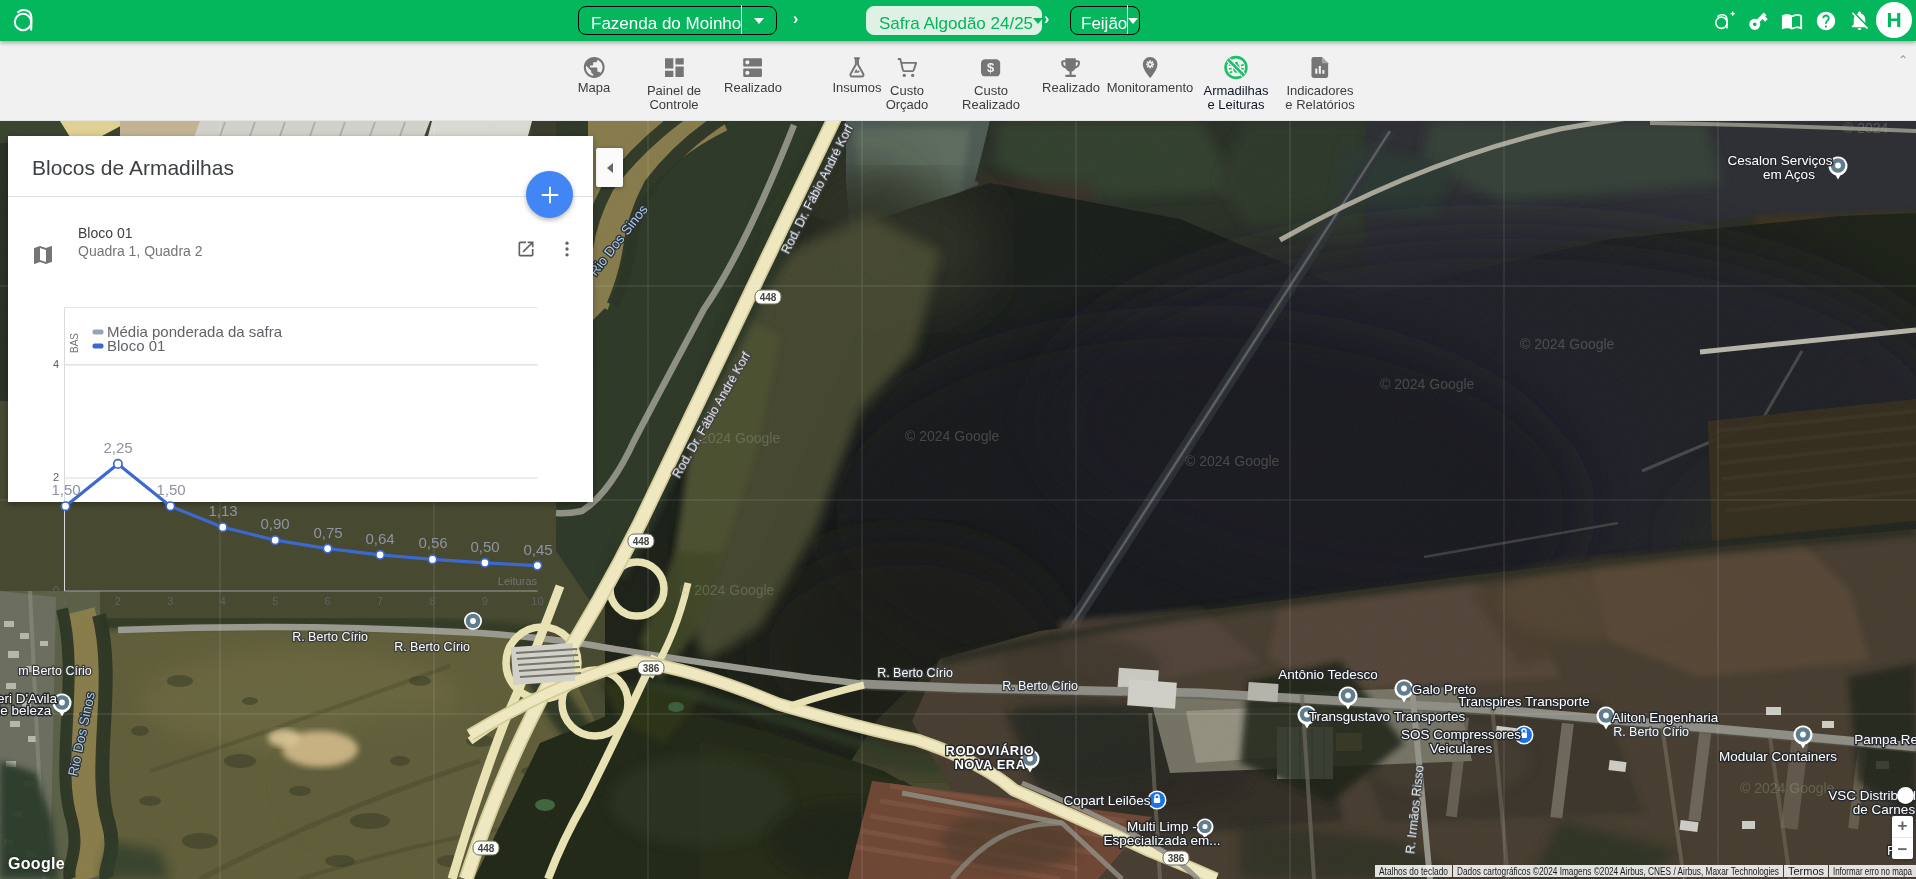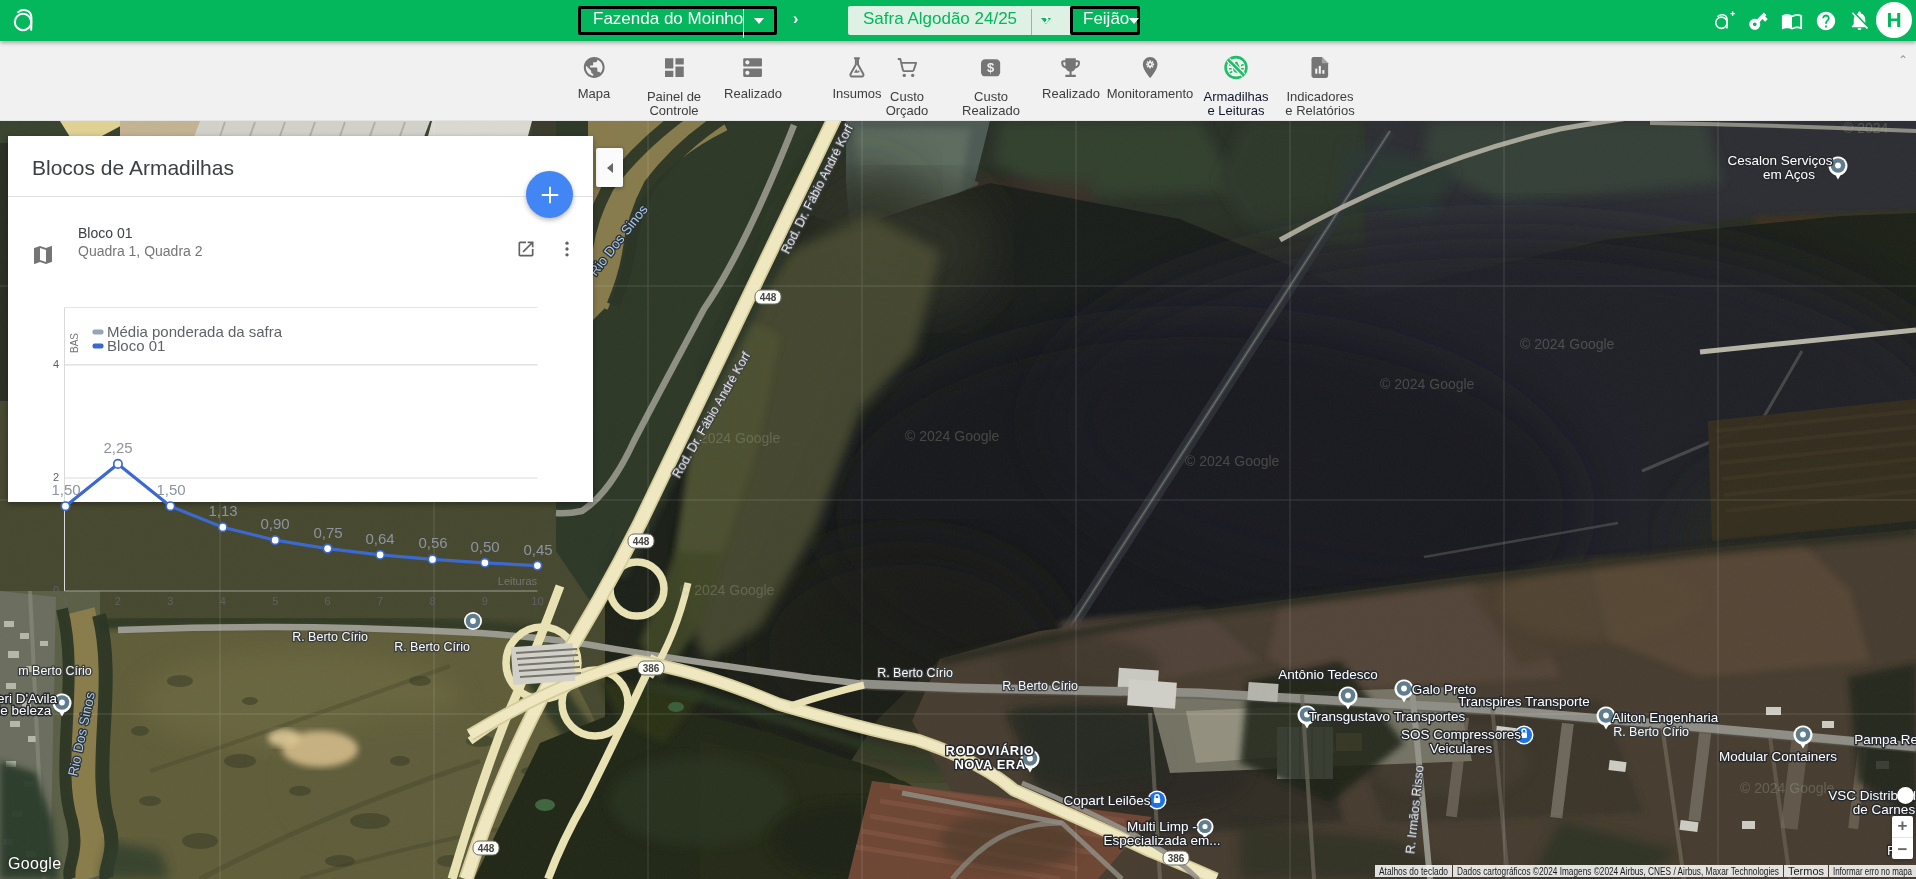--- a/index.html
+++ b/index.html
@@ -2,35 +2,35 @@
 <html lang="pt-br"><head>
 <meta charset="utf-8">
 <title>Armadilhas</title>
 <style>
 *{margin:0;padding:0;box-sizing:border-box}
 html,body{width:1916px;height:879px;overflow:hidden;font-family:"Liberation Sans",sans-serif;background:#fff}
 #app{position:relative;width:1916px;height:879px;overflow:hidden}
 
 #topbar{position:absolute;left:0;top:0;width:100%;height:41px;background:#04b65c;z-index:30;box-shadow:0 2px 4px rgba(0,0,0,.3)}
 .logo-a{position:absolute;left:10px;top:5px}
-.sel{position:absolute;top:6px;height:29px;border:3px solid #000000;border-radius:2px;display:flex;align-items:flex-start;color:#fff;font-size:17px}
+.sel{position:absolute;top:6px;height:29px;border:1px solid #000000;border-radius:8px;display:flex;align-items:flex-end;color:#fff;font-size:17px}
 .sel .txt{padding:0 8px 0 12px;white-space:nowrap;font-size:16px}
 .sel .sep{width:1px;height:29px;background:#fff;opacity:.9}
 .sel .car{width:36px;display:flex;align-items:center;justify-content:center;height:100%}
 .car svg{display:block}
 .sel.light{background:#def1e4;border-color:#def1e4;color:#04b65c}
 .crumb{position:absolute;top:10px;color:#fff;font-size:16px;font-weight:700}
 .tico{position:absolute;top:0;width:34px;height:41px;display:flex;align-items:center;justify-content:center}
 #avatar{position:absolute;left:1876px;top:2px;width:36px;height:36px;border-radius:50%;background:#fff;color:#04b65c;font-weight:700;font-size:21px;display:flex;align-items:center;justify-content:center}
 
 #toolbar{position:absolute;left:0;top:41px;width:100%;height:80px;background:#f1f1f1;z-index:25;border-bottom:1px solid #e4e4e4}
 .titem{position:absolute;top:12px;text-align:center;color:#3d3d3d;transform:translateX(-50%)}
 .titem .ic{height:28px;display:flex;align-items:center;justify-content:center}
-.titem .lb{font-size:13px;font-weight:500;line-height:14px;margin-top:9px;white-space:pre-line}
-.titem.one .lb{margin-top:6px}
+.titem .lb{font-size:13px;font-weight:500;line-height:14px;margin-top:3px;white-space:pre-line}
+.titem.one .lb{margin-top:0}
 .titem.act{color:#0f172a}
 #tb-collapse{position:absolute;right:8px;top:12px;color:#9a9a9a;font-size:12px}
 </style>
 </head>
 <body>
 <div id="app">
 
 <div id="map" style="position:absolute;left:0;top:121px;width:1916px;height:758px;background:#3c3e2c">
 <svg width="1916" height="758" viewBox="0 0 1916 758">
 <defs>
@@ -495,21 +495,21 @@
  <div class="sel" style="left:578px;width:199px">
    <span class="txt" style="width:162px;padding:0 0 0 12px;font-size:17px">Fazenda do Moinho</span>
         <span class="sep"></span>
    <span class="car" style="width:36px">
           <svg width="10" height="6" viewBox="0 0 10 6">
             <path d="M0,0 h10 l-5,6z" fill="#fff"></path>
           </svg>
         </span>
  </div>
  <div class="crumb" style="left:793px">›</div>
- <div class="sel light" style="left:848px;width:224px">
+ <div class="sel light" style="left:866px;width:176px">
    <span class="txt" style="width:180px;padding:0 0 0 12px;font-size:17px">Safra Algodão 24/25</span>
         <span class="sep" style="background:#04b65c;opacity:.55"></span>
    <span class="car" style="width:28px">
           <svg width="10" height="6" viewBox="0 0 10 6">
             <path d="M0,0 h10 l-5,6z" fill="#04b65c"></path>
           </svg>
         </span>
  </div>
  <div class="crumb" style="left:1044px">›</div>
  <div class="sel" style="left:1070px;width:70px">
@@ -754,21 +754,21 @@
   </g>
  </svg>
 </div>
 
 <div style="position:absolute;left:596px;top:148px;width:27px;height:39px;background:#fbfbfb;border-radius:2px;box-shadow:0 1px 4px rgba(0,0,0,.4);z-index:19;display:flex;align-items:center;justify-content:center">
  <svg width="8" height="10" viewBox="0 0 8 10">
         <path d="M7,0 L1,5 L7,10 Z" fill="#666"></path>
       </svg>
 </div>
 
-<div style="position:absolute;left:8px;top:855px;color:#fff;font-size:16px;letter-spacing:.3px;z-index:15;text-shadow:0 0 3px rgba(0,0,0,.5);font-weight:400">Google</div>
+<div style="position:absolute;left:8px;top:855px;color:#fff;font-size:16px;letter-spacing:.3px;z-index:15;text-shadow:0 0 3px rgba(0,0,0,.5);font-weight:700">Google</div>
 <svg style="position:absolute;right:0;bottom:2px;z-index:15" width="541" height="12">
 <rect x="0" y="0" width="77" height="12" fill="#f4f4f4" opacity="0.9"></rect>
 <rect x="78" y="0" width="330" height="12" fill="#f4f4f4" opacity="0.9"></rect>
 <rect x="409" y="0" width="44" height="12" fill="#f4f4f4" opacity="0.9"></rect>
 <rect x="454" y="0" width="87" height="12" fill="#f4f4f4" opacity="0.9"></rect>
 <g font-family="Liberation Sans, sans-serif" font-size="10" fill="#1a1a1a">
 <text x="4" y="9.5" textLength="69" lengthAdjust="spacingAndGlyphs">Atalhos do teclado</text>
 <text x="82" y="9.5" textLength="322" lengthAdjust="spacingAndGlyphs">Dados cartográficos ©2024 Imagens ©2024 Airbus, CNES / Airbus, Maxar Technologies</text>
 <text x="413" y="9.5" textLength="36" lengthAdjust="spacingAndGlyphs">Termos</text>
 <text x="458" y="9.5" textLength="79" lengthAdjust="spacingAndGlyphs">Informar erro no mapa</text>

